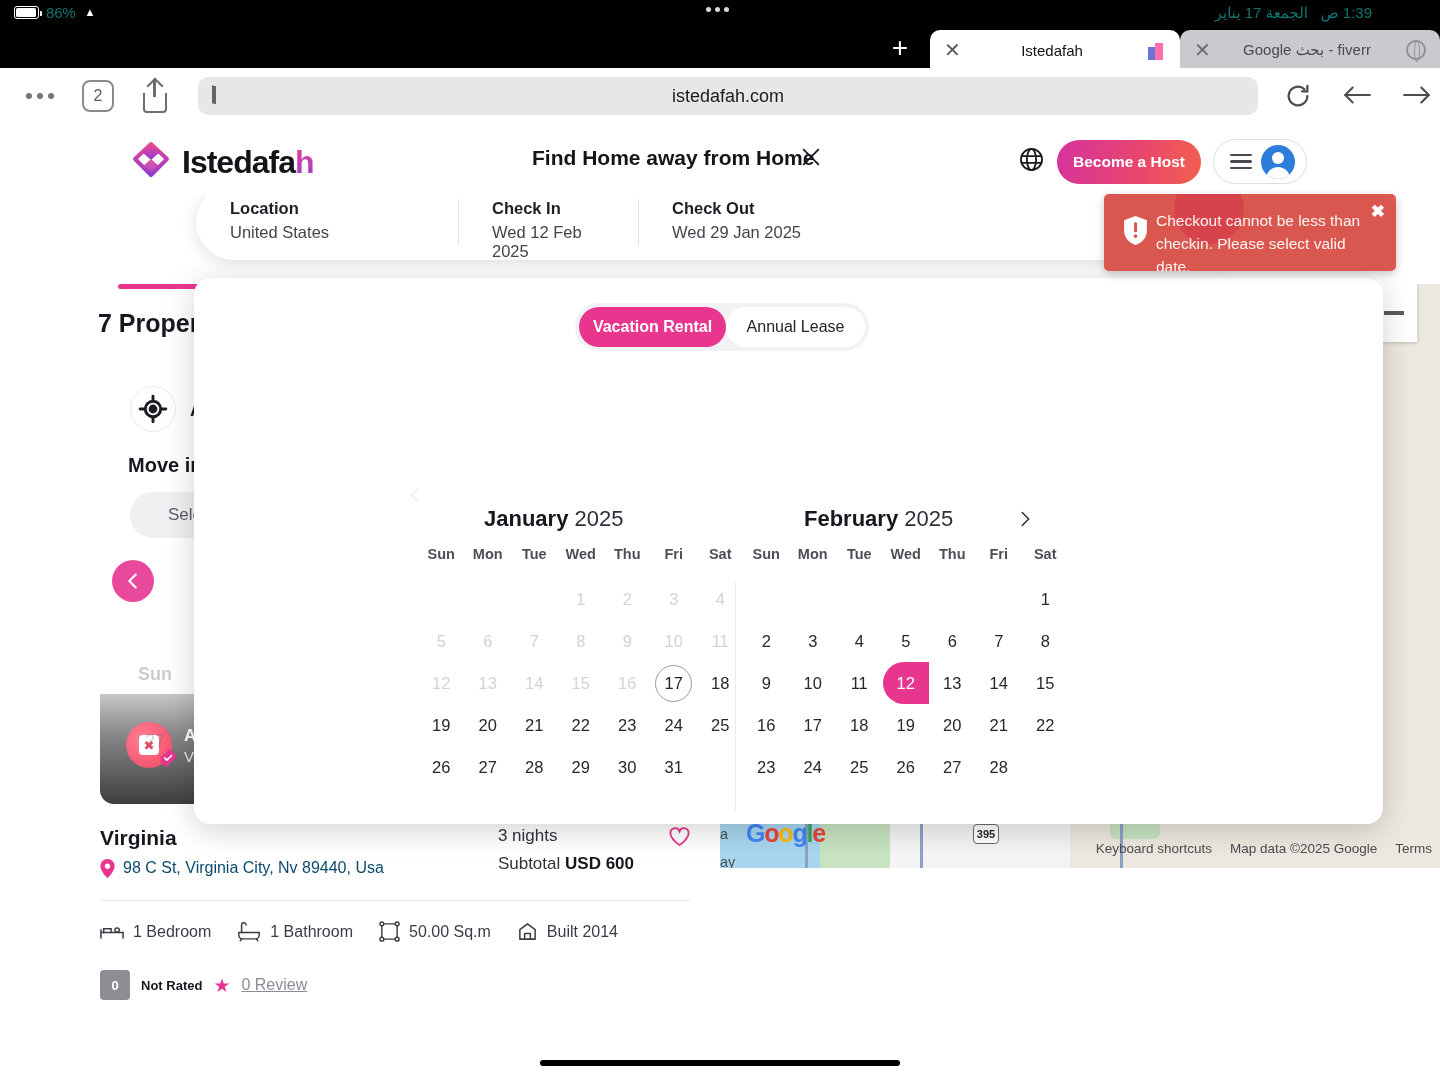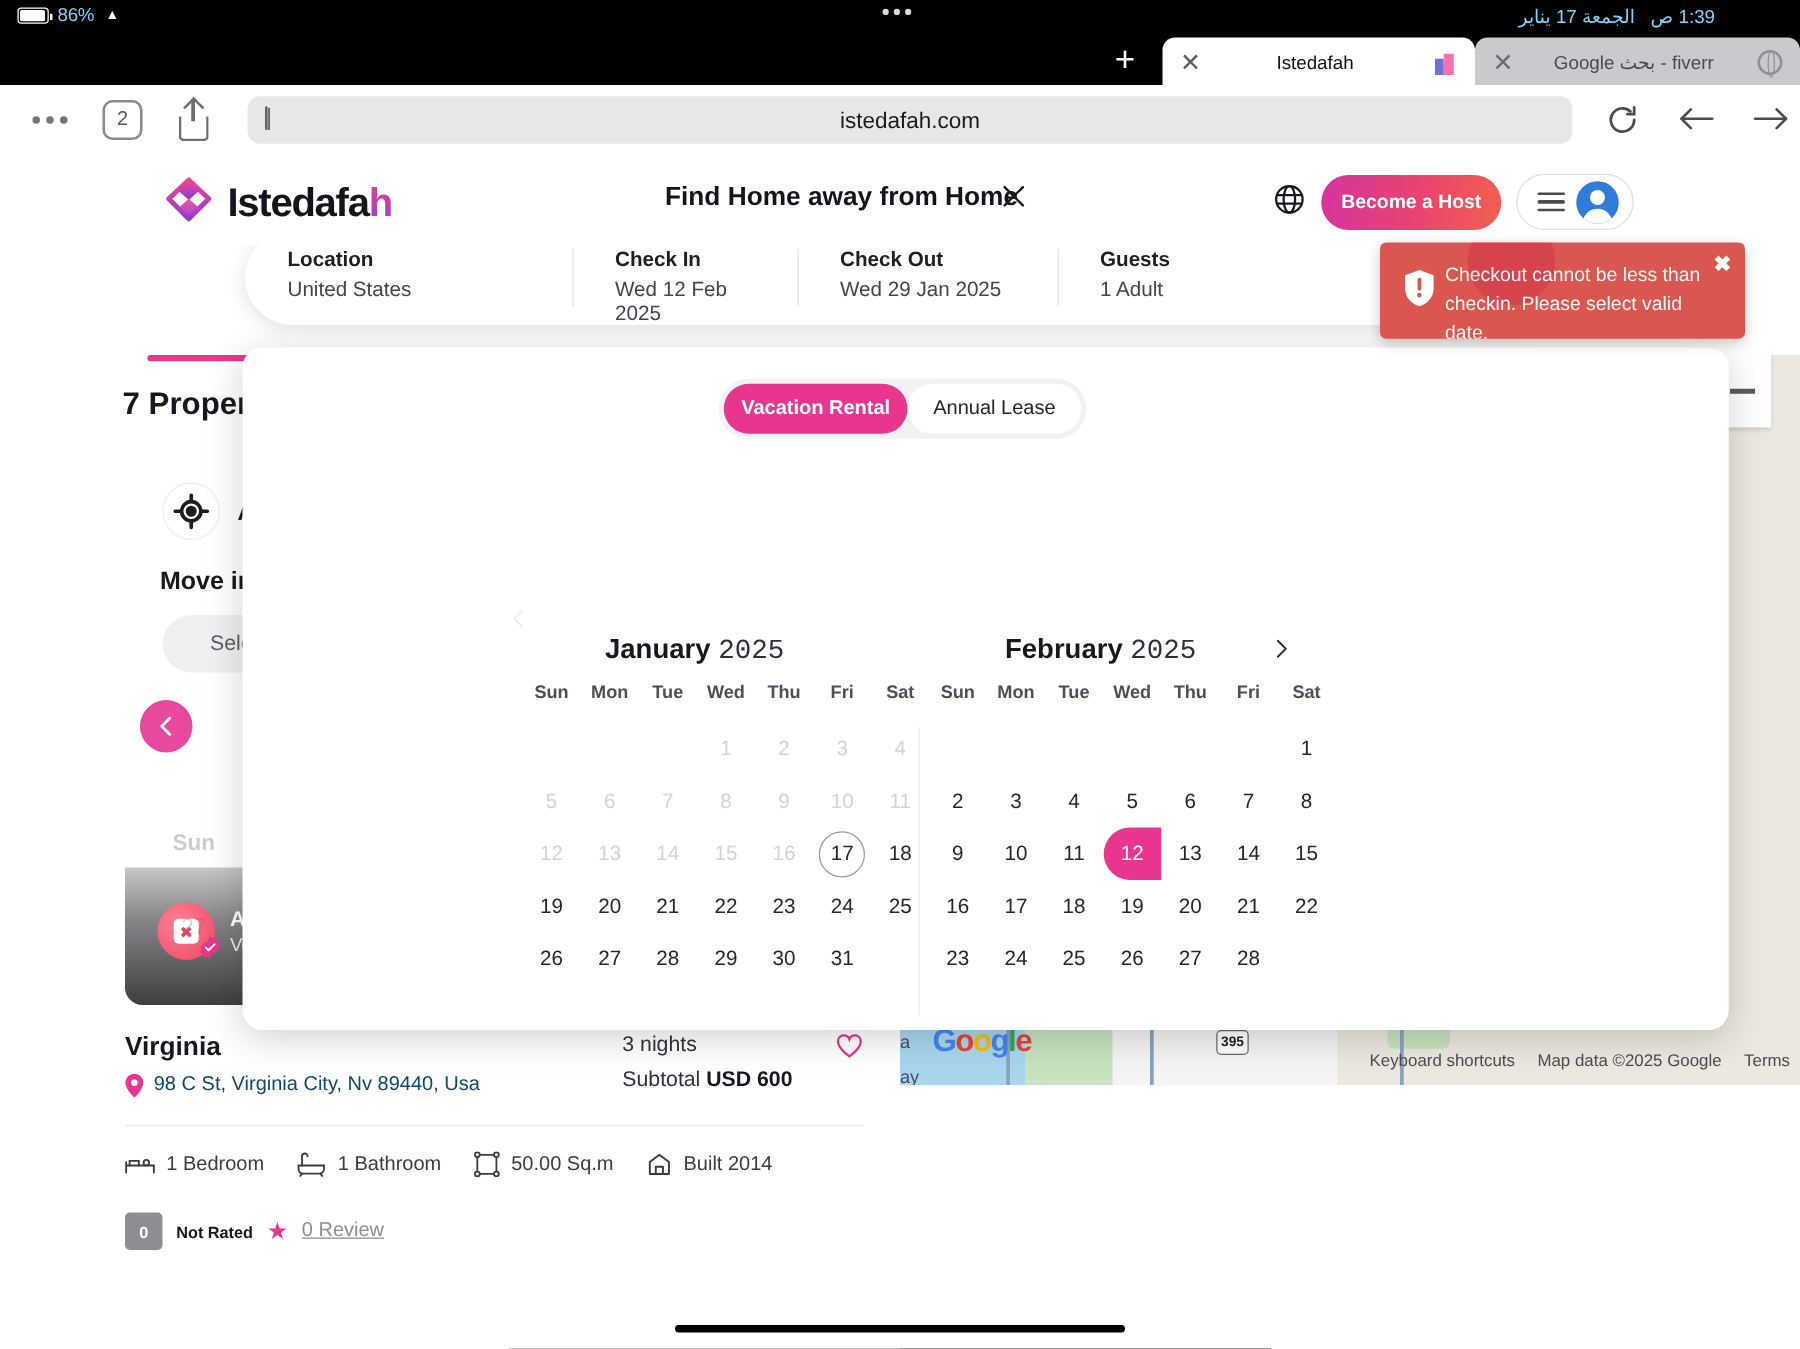--- a/index.html
+++ b/index.html
@@ -6,21 +6,21 @@
   html, body {
     width: 1440px; height: 1079px; overflow: hidden;
     font-family: "Liberation Sans", sans-serif;
     background: #000;
   }
   #root { position: relative; width: 1440px; height: 1079px; }
 
   
   .statusbar {
     position: absolute; top: 0; left: 0; width: 1388px; height: 28px;
-    background: #000; color: #7dd3fc; font-size: 15px;
+    background: #000; color: #0f766e; font-size: 15px;
   }
   .sb-left { position: absolute; left: 14px; top: 4px; display: flex; align-items: center; gap: 7px; }
   .battery { width: 25px; height: 13px; border: 1.6px solid #fff; border-radius: 3px; position: relative; }
   .battery::after { content: ""; position: absolute; right: -4px; top: 3.5px; width: 2.5px; height: 5px; background: #fff; border-radius: 0 1px 1px 0; }
   .battery i { position: absolute; left: 1.4px; top: 1.4px; bottom: 1.4px; width: 84%; background: #fff; border-radius: 1.5px; display: block; }
   .sb-pct { font-size: 15px; letter-spacing: -.2px; }
   .wifi { width: 16px; height: 12px; position: relative; }
   .wifi::before { content: "\25B2"; font-size: 11px; position: absolute; left: 2px; top: -1px; color: #fff; }
   .sb-dots { position: absolute; left: 706px; top: 7px; display: flex; gap: 4px; }
   .sb-dots b { width: 5px; height: 5px; border-radius: 50%; background: #d8d8d8; display: block; }
@@ -163,21 +163,21 @@
   
   .cal { position: absolute; top: 154px; left: 194px; width: 1189px; height: 546px; background: #fff; border-radius: 16px; box-shadow: 0 6px 30px rgba(0,0,0,.18); z-index: 50; }
   .seg { position: absolute; left: 381px; top: 25px; width: 294px; height: 48px; background: #f2f2f4; border-radius: 26px; display: flex; align-items: center; padding: 4px; }
   .seg button { height: 40px; border: none; border-radius: 22px; font-size: 16px; cursor: pointer; font-family: "Liberation Sans", sans-serif; }
   .seg .s1 { width: 147px; background: #e8368f; color: #fff; font-weight: 600; }
   .seg .s2 { width: 139px; background: #fff; color: #24242c; }
   .cal-nav-prev { position: absolute; left: 210px; top: 206px; width: 22px; height: 22px; opacity: .08; }
   .cal-nav-next { position: absolute; left: 820px; top: 230px; width: 22px; height: 22px; }
   .mon { position: absolute; top: 228px; font-size: 22px; color: #17171f; }
   .mon b { font-weight: 700; }
-  .mon span { font-weight: 400; color: #30303a; font-family: Liberation Mono, monospace; }
+  .mon span { font-weight: 400; color: #30303a; }
   .mon-jan { left: 290px; }
   .mon-feb { left: 610px; }
   .grid { position: absolute; top: 268px; width: 326px; }
   .grid-jan { left: 224px; }
   .grid-feb { left: 549px; }
   .grid-feb::before { content: ""; position: absolute; left: -8px; top: 36px; width: 1px; height: 230px; background: #ececf0; }
   .wk { display: grid; grid-template-columns: repeat(7,46.5px); }
   .wk div { text-align: center; font-size: 14.5px; font-weight: 700; color: #4e4e58; padding-bottom: 16px; }
   .days { display: grid; grid-template-columns: repeat(7,46.5px); grid-auto-rows: 42px; }
   .d { display: flex; align-items: center; justify-content: center; font-size: 16.5px; color: #26262e; cursor: pointer; }
@@ -532,24 +532,20 @@
         <div class="val">United States</div>
       </div>
       <div class="sf sf-checkin">
         <div class="lbl">Check In</div>
         <div class="val">Wed 12 Feb 2025</div>
       </div>
       <div class="sf sf-checkout">
         <div class="lbl">Check Out</div>
         <div class="val">Wed 29 Jan 2025</div>
       </div>
-      <div class="sf sf-guests">
-        <div class="lbl">Guests</div>
-        <div class="val">1 Adult</div>
-      </div>
     </div>
 
     <div class="toast">
       <div class="toast-ripple"></div>
       <span class="toast-ico">
         <svg viewBox="0 0 24 28" width="25" height="29">
             <path d="M12 0 1 4v10c0 7.2 5 12 11 14 6-2 11-6.8 11-14V4z" fill="#fff"></path>
             <rect x="10.6" y="6" width="2.9" height="10" rx="1.4" fill="#d9574f"></rect>
             <circle cx="12" cy="19.4" r="1.8" fill="#d9574f"></circle>
           </svg>

